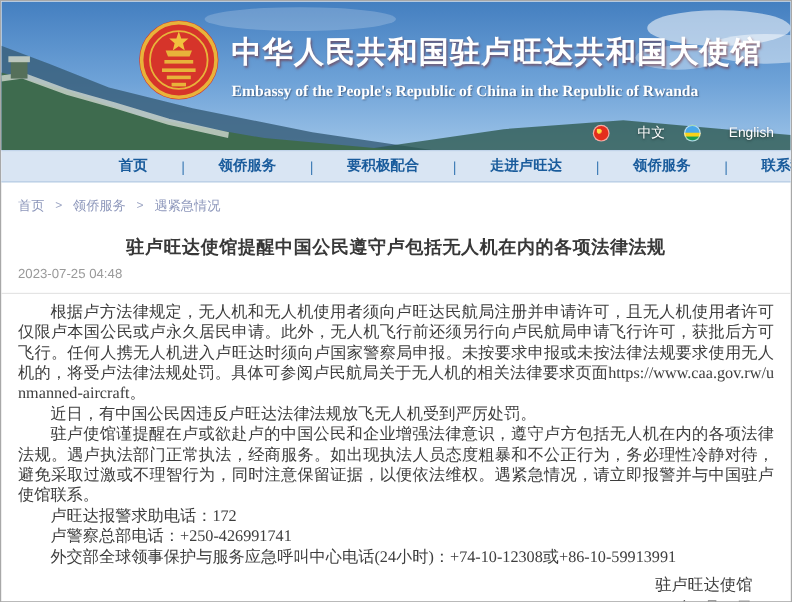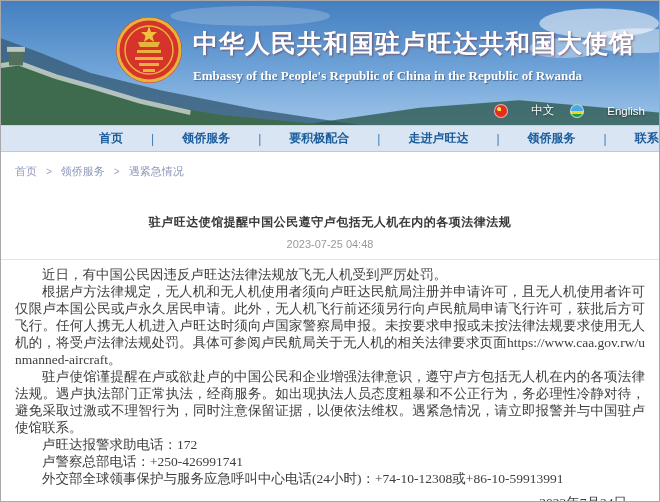--- a/index.html
+++ b/index.html
@@ -38,24 +38,24 @@
     color:#1a5c9c; font-size:12px; font-weight:bold; text-decoration:none; cursor:pointer;
     padding:0 6px; white-space:nowrap;
   }
   .nav-div { color:#3f7cb6; font-size:12px; padding:0 22px; }
   
   .content { padding:0 14px; }
   .breadcrumb { margin-top:12px; font-size:11px; color:#8d97bb; display:flex; gap:9px; align-items:center; }
   .crumb { cursor:pointer; }
   .crumb-sep { color:#9aa3c2; font-size:10px; }
   .article-title {
-    margin-top:35px; text-align:center; font-size:12px; font-weight:bold; color:#383838;
+    margin-top:18px; text-align:center; font-size:15px; font-weight:bold; color:#383838;
     font-family:"Liberation Sans", sans-serif; letter-spacing:.5px;
   }
-  .article-date { margin-top:7px; text-align:center; font-size:11px; color:#9a9a9a; }
+  .article-date { margin-top:7px; text-align:left; font-size:11px; color:#9a9a9a; }
   .title-rule { border:none; border-top:1px solid #e4e4e4; margin:9px -14px 0 -14px; }
   .article-body {
     margin-top:6px; font-family:"Liberation Serif", serif; font-size:13.5px; line-height:17px;
     color:#3d3d3d; text-align:justify;
   }
   .article-body p { text-indent:2em; margin:0; word-break:break-all; }
   .signature { margin-top:6px; padding-right:18px; text-align:right; font-family:"Liberation Serif", serif;
                font-size:13.5px; line-height:19px; color:#3d3d3d; }
 </style>
 </head>
@@ -139,26 +139,27 @@
       <span class="crumb">领侨服务</span>
       <span class="crumb-sep">&gt;</span>
       <span class="crumb">遇紧急情况</span>
     </div>
 
     <h1 class="article-title">驻卢旺达使馆提醒中国公民遵守卢包括无人机在内的各项法律法规</h1>
     <div class="article-date">2023-07-25 04:48</div>
     <hr class="title-rule">
 
     <div class="article-body">
+      <p>根据卢方法律规定，无人机和无人机使用者须向卢旺达民航局注册并申请许可，且无人机使用者许可仅限卢本国公民或卢永久居民申请。此外，无人机飞行前还须另行向卢民航局申请飞行许可，获批后方可飞行。任何人携无人机进入卢旺达时须向卢国家警察局申报。未按要求申报或未按法律法规要求使用无人机的，将受卢法律法规处罚。具体可参阅卢民航局关于无人机的相关法律要求页面https://www.caa.gov.rw/unmanned-aircraft。</p>
       <p>近日，有中国公民因违反卢旺达法律法规放飞无人机受到严厉处罚。</p>
-      <p>根据卢方法律规定，无人机和无人机使用者须向卢旺达民航局注册并申请许可，且无人机使用者许可仅限卢本国公民或卢永久居民申请。此外，无人机飞行前还须另行向卢民航局申请飞行许可，获批后方可飞行。任何人携无人机进入卢旺达时须向卢国家警察局申报。未按要求申报或未按法律法规要求使用无人机的，将受卢法律法规处罚。具体可参阅卢民航局关于无人机的相关法律要求页面https://www.caa.gov.rw/unmanned-aircraft。</p>
       <p>驻卢使馆谨提醒在卢或欲赴卢的中国公民和企业增强法律意识，遵守卢方包括无人机在内的各项法律法规。遇卢执法部门正常执法，经商服务。如出现执法人员态度粗暴和不公正行为，务必理性冷静对待，避免采取过激或不理智行为，同时注意保留证据，以便依法维权。遇紧急情况，请立即报警并与中国驻卢使馆联系。</p>
       <p>卢旺达报警求助电话：172</p>
       <p>卢警察总部电话：+250-426991741</p>
       <p>外交部全球领事保护与服务应急呼叫中心电话(24小时)：+74-10-12308或+86-10-59913991</p>
     </div>
 
     <div class="signature">
+      <div>驻卢旺达使馆</div>
       <div>2023年7月24日</div>
     </div>
 
   </div>
 </div>
 
 </body></html>

